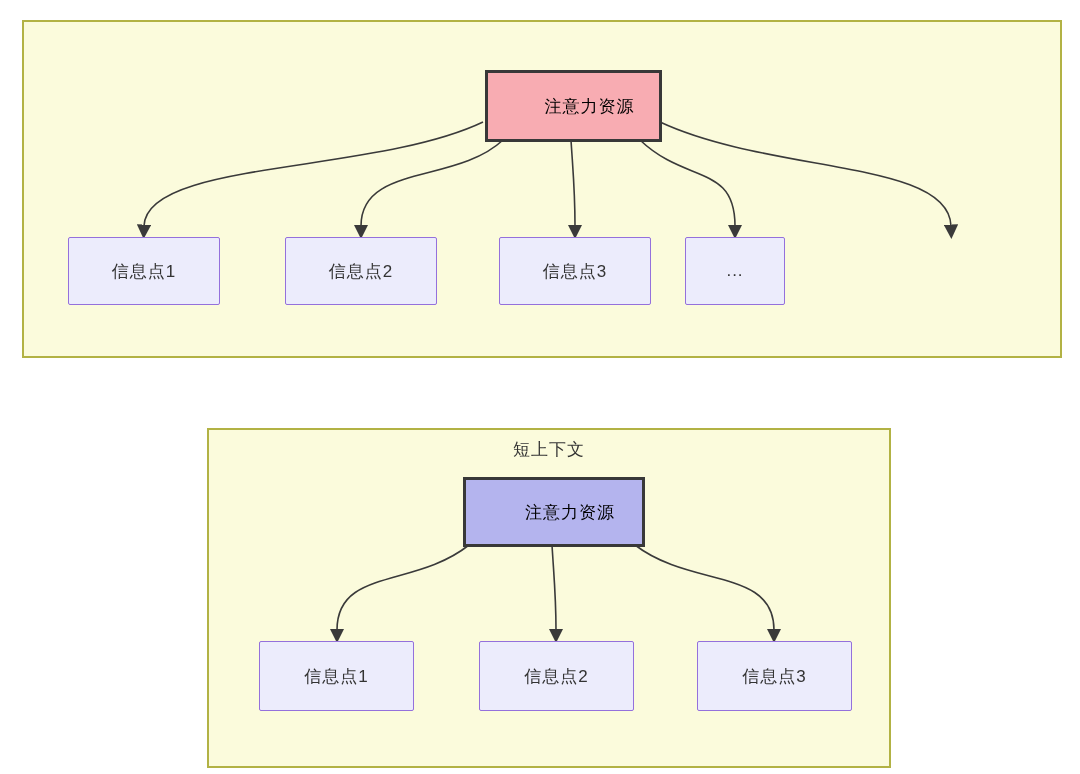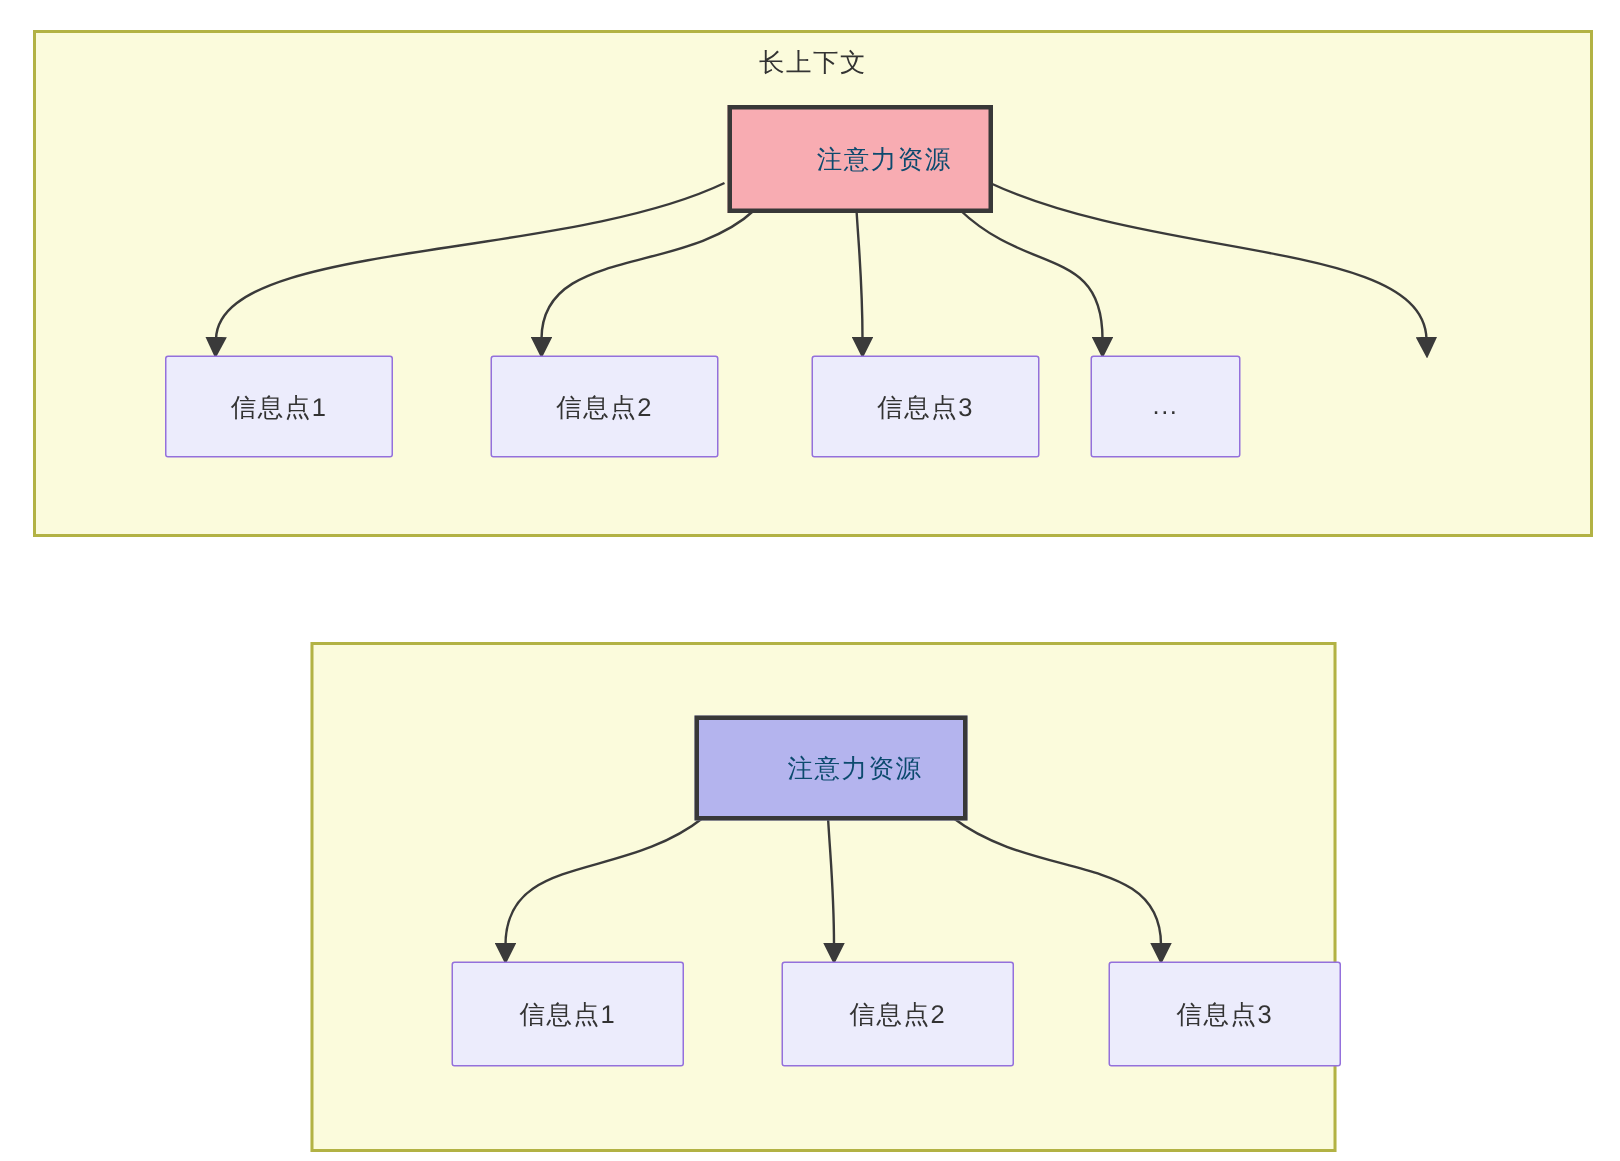--- a/index.html
+++ b/index.html
@@ -45,21 +45,21 @@
     pointer-events: none;
   }
   .attn {
     position: absolute;
     box-sizing: border-box;
     border: 3px solid #383838;
     display: flex;
     align-items: center;
     justify-content: center;
     font-size: 17px;
-    color: #0c4a6e;
+    color: #000000;
     letter-spacing: 1px;
     padding-left: 32px;
   }
   .attn-pink { background: #f8acb2; }
   .attn-purple { background: #b4b4ee; }
   .panel-long .attn {
     left: 461px; top: 48px;
     width: 177px; height: 72px;
   }
   .panel-short .attn {
@@ -71,40 +71,38 @@
     box-sizing: border-box;
     background: #ececfc;
     border: 1.5px solid #9470dc;
     border-radius: 2px;
     display: flex;
     align-items: center;
     justify-content: center;
     font-size: 17px;
     color: #333333;
     letter-spacing: 1px;
-    margin-left: 42px;
   }
   .panel-long .node { top: 215px; height: 68px; width: 152px; }
   .panel-long .node.n1 { left: 44px; }
   .panel-long .node.n2 { left: 261px; }
   .panel-long .node.n3 { left: 475px; }
   .panel-long .node.ndots { left: 661px; width: 100px; }
   .panel-long .node.n5 { left: 851px; }
   .panel-short .node { top: 211px; height: 70px; width: 155px; }
   .panel-short .node.n1 { left: 50px; }
   .panel-short .node.n2 { left: 270px; }
   .panel-short .node.n3 { left: 488px; }
 </style>
 </head>
 <body>
 
 <div class="canvas">
 
   <section class="panel panel-long">
-    <div class="panel-title">长上下文</div>
 
     <svg class="edges" viewBox="0 0 1036 334" width="1036" height="334">
       <defs>
         <marker id="arrowLong" viewBox="0 0 10 10" refX="1" refY="5" markerWidth="9" markerHeight="9" orient="auto">
           <path d="M0,0 L10,5 L0,10 z" fill="#3a3a3a"></path>
         </marker>
       </defs>
       <g fill="none" stroke="#3a3a3a" stroke-width="1.6">
         <path d="M459,100 C350,152 122,138 120,204" marker-end="url(#arrowLong)"></path>
         <path d="M479,118 C432,162 337,142 337,204" marker-end="url(#arrowLong)"></path>
@@ -116,20 +114,21 @@
 
     <div class="attn attn-pink">注意力资源</div>
 
     <div class="node n1">信息点1</div>
     <div class="node n2">信息点2</div>
     <div class="node n3">信息点3</div>
     <div class="node ndots">...</div>
   </section>
 
   <section class="panel panel-short">
+    <div class="panel-title">短上下文</div>
 
     <svg class="edges" viewBox="0 0 680 336" width="680" height="336">
       <defs>
         <marker id="arrowShort" viewBox="0 0 10 10" refX="1" refY="5" markerWidth="9" markerHeight="9" orient="auto">
           <path d="M0,0 L10,5 L0,10 z" fill="#3a3a3a"></path>
         </marker>
       </defs>
       <g fill="none" stroke="#3a3a3a" stroke-width="1.6">
         <path d="M260,115 C206,158 128,138 128,200" marker-end="url(#arrowShort)"></path>
         <path d="M343,115 C345,148 347,166 347,200" marker-end="url(#arrowShort)"></path>

